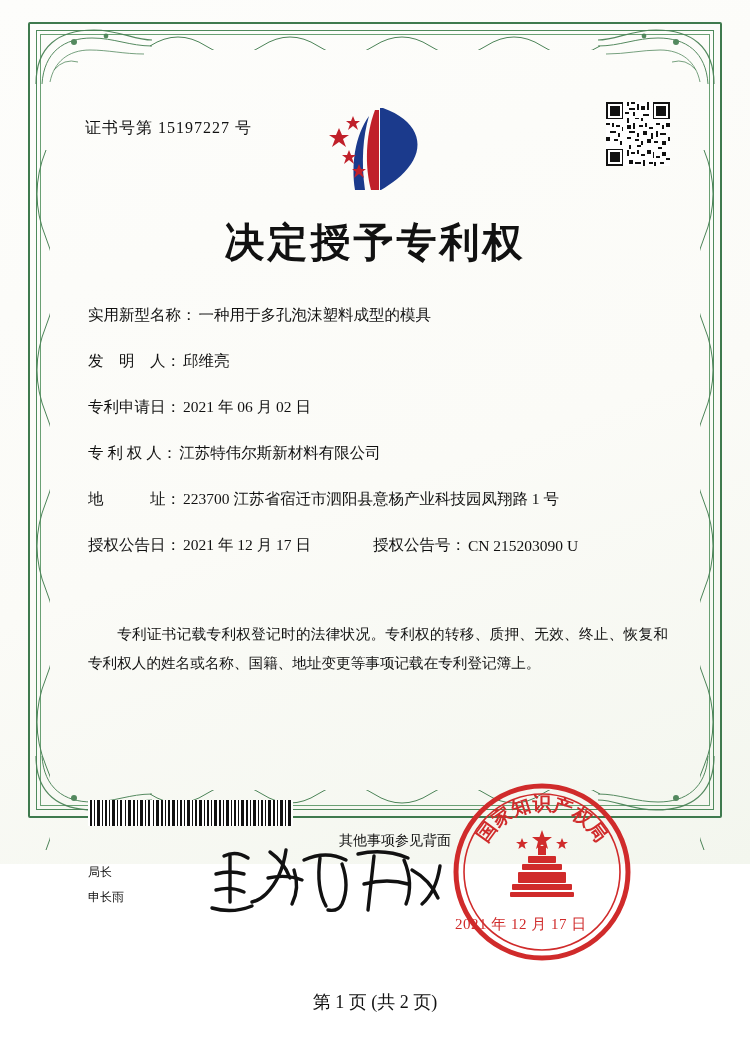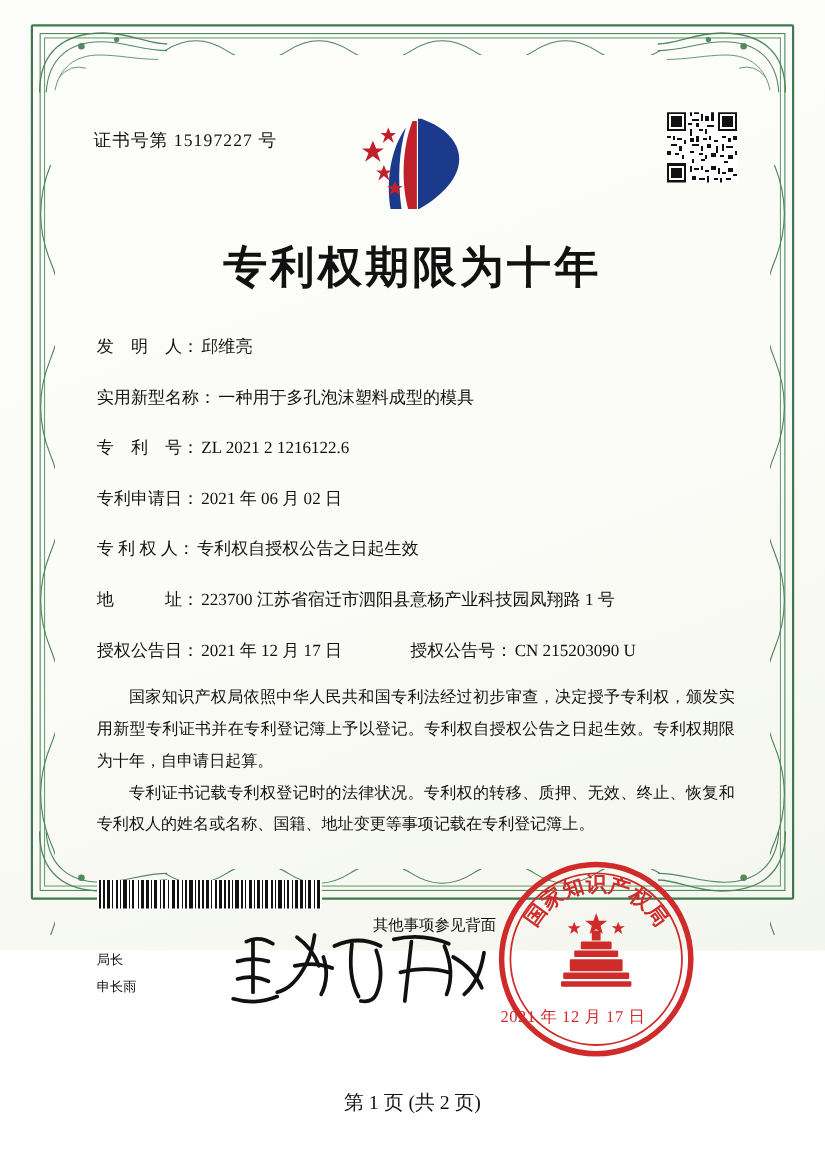--- a/index.html
+++ b/index.html
@@ -229,58 +229,53 @@
           <rect x="31" y="29" width="2" height="1"></rect>
         <rect x="12" y="30" width="2" height="2"></rect>
           <rect x="15" y="31" width="3" height="1"></rect>
           <rect x="19" y="30" width="1" height="3"></rect>
         <rect x="22" y="31" width="2" height="1"></rect>
           <rect x="25" y="31" width="1" height="2"></rect>
           <rect x="28" y="31" width="2" height="1"></rect>
       </g>
     </svg>
 
-    <div class="title">专利权期限为十年</div>
+    <div class="title">决定授予专利权</div>
 
     <div class="fields">
+      <div class="field">
+        <span class="flabel">实用新型名称：</span>
+        <span class="fvalue">一种用于多孔泡沫塑料成型的模具</span>
+      </div>
       <div class="field">
         <span class="flabel">发　明　人：</span>
         <span class="fvalue">邱维亮</span>
       </div>
       <div class="field">
-        <span class="flabel">实用新型名称：</span>
-        <span class="fvalue">一种用于多孔泡沫塑料成型的模具</span>
-      </div>
-      <div class="field">
-        <span class="flabel">专　利　号：</span>
-        <span class="fvalue">ZL 2021 2 1216122.6</span>
-      </div>
-      <div class="field">
         <span class="flabel">专利申请日：</span>
         <span class="fvalue">2021 年 06 月 02 日</span>
       </div>
       <div class="field">
         <span class="flabel">专 利 权 人：</span>
-        <span class="fvalue">专利权自授权公告之日起生效</span>
+        <span class="fvalue">江苏特伟尔斯新材料有限公司</span>
       </div>
       <div class="field">
         <span class="flabel">地　　　址：</span>
         <span class="fvalue">223700 江苏省宿迁市泗阳县意杨产业科技园凤翔路 1 号</span>
       </div>
       <div class="field-inline">
         <span class="flabel">授权公告日：</span>
         <span class="fvalue">2021 年 12 月 17 日</span>
         <span class="gap"></span>
         <span class="flabel">授权公告号：</span>
         <span class="fvalue">CN 215203090 U</span>
       </div>
     </div>
 
     <div class="para">
-      <p>国家知识产权局依照中华人民共和国专利法经过初步审查，决定授予专利权，颁发实用新型专利证书并在专利登记簿上予以登记。专利权自授权公告之日起生效。专利权期限为十年，自申请日起算。</p>
       <p>专利证书记载专利权登记时的法律状况。专利权的转移、质押、无效、终止、恢复和专利权人的姓名或名称、国籍、地址变更等事项记载在专利登记簿上。</p>
     </div>
 
     <svg class="barcode" viewBox="0 0 205 26" shape-rendering="crispEdges">
       <rect width="205" height="26" fill="#fff"></rect>
       <g fill="#111">
         <rect x="2" y="0" width="2" height="26"></rect>
           <rect x="6" y="0" width="1" height="26"></rect>
           <rect x="9" y="0" width="3" height="26"></rect>
         <rect x="14" y="0" width="1" height="26"></rect>

